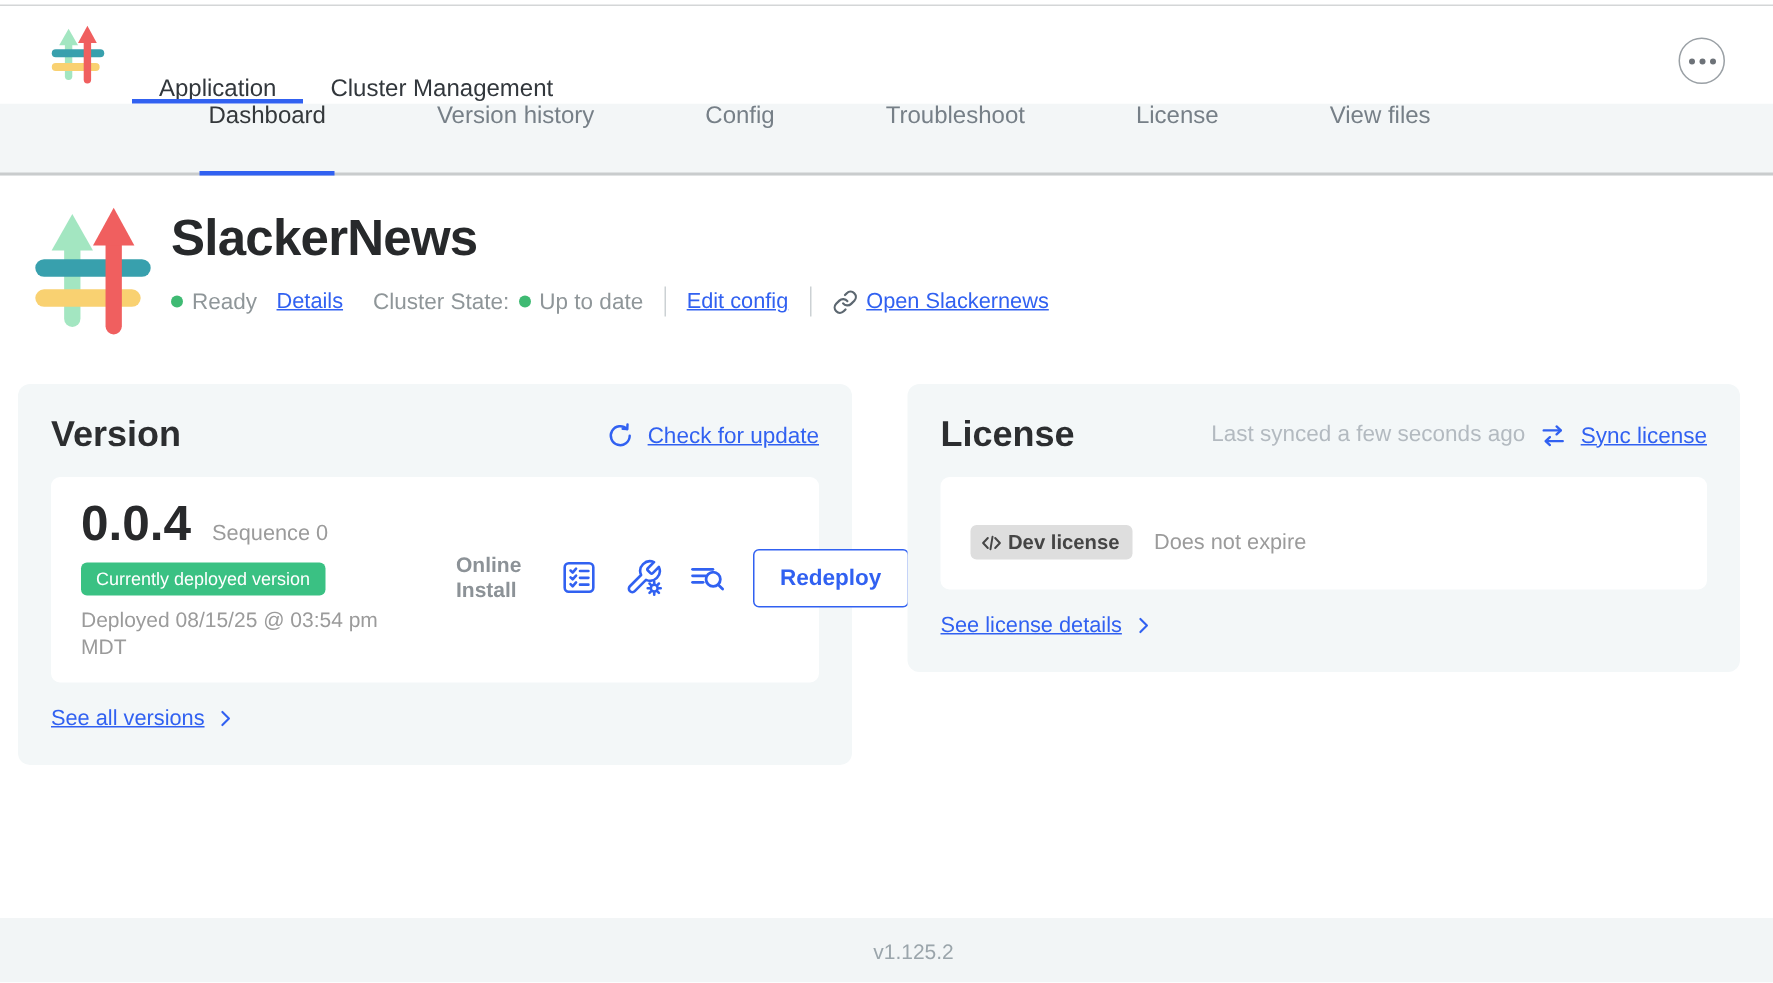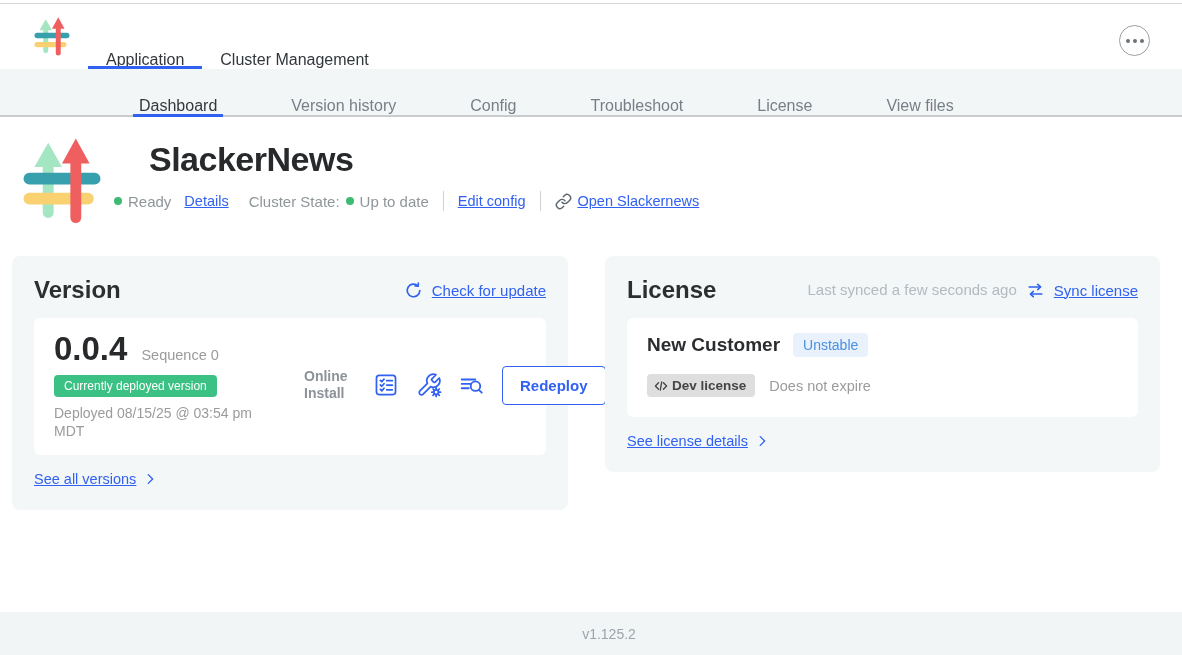--- a/index.html
+++ b/index.html
@@ -12,29 +12,29 @@
   .logo-small { width:38px; height:44px; margin:11px 0 0 33px; flex:none; }
   .header-tabs { display:flex; margin-left:17px; }
   .htab { display:flex; align-items:flex-end; padding:0 18px; font-size:16px; color:#32373c; cursor:pointer; position:relative; }
   .htab.active { font-weight:400; }
   .htab.active::after { content:""; position:absolute; left:0; right:0; bottom:0; height:3px; background:#3161f1; }
   .more-btn { position:absolute; right:32px; top:21px; width:31px; height:31px; border-radius:50%; border:1px solid #9aa0a5; background:#fff; display:flex; align-items:center; justify-content:center; gap:3px; cursor:pointer; }
   .more-btn i { width:4px; height:4px; border-radius:50%; background:#6d7278; }
 
   
   .subnav { height:48px; background:#f3f6f7; border-bottom:2px solid #c9cccd; display:flex; align-items:stretch; padding-left:133px; gap:62px; }
-  .snitem { display:flex; align-items:flex-end; padding:0 6px; font-size:16px; color:#767f87; cursor:pointer; position:relative; }
+  .snitem { display:flex; align-items:flex-start; padding:0 6px; font-size:16px; color:#767f87; cursor:pointer; position:relative; }
   .snitem.active { color:#34383b; }
   .snitem.active::after { content:""; position:absolute; left:0; right:0; bottom:-2px; height:3px; background:#3161f1; }
 
   
   .app-head { display:flex; padding:19px 0 0 20px; }
   .logo-big { width:84px; height:92px; flex:none; }
   .app-head-text { margin-left:10px; padding-top:4px; }
-  .app-title { font-size:34px; font-weight:700; color:#27292b; letter-spacing:-0.5px;margin-left:35px; }
+  .app-title { font-size:34px; font-weight:700; color:#27292b; letter-spacing:-0.5px; }
   .status-row { display:flex; align-items:center; margin-top:12px; font-size:15px; }
   .dot { width:8px; height:8px; border-radius:50%; background:#3fba73; flex:none; }
   .muted { color:#8f9699; }
   .status-row .gap6 { margin-left:6px; } .status-row .gap13 { margin-left:13px; } .status-row .gap20 { margin-left:20px; }
   .vdiv { width:1px; height:20px; background:#ccd1d4; margin:0 14px; }
   .link { color:#3161f1; font-weight:400; text-decoration:underline; cursor:pointer; font-size:14.5px; }
   .link-ic { display:inline-flex; margin-right:6px; color:#5c6770; }
 
   
   .cards { display:flex; align-items:flex-start; gap:37px; margin:28px 12px 0 12px; }
@@ -252,24 +252,20 @@
                   <path d="M20 16.5H6"></path>
                     <polyline points="9.2 13.2 5.6 16.5 9.2 19.8"></polyline>
                 </svg>
               </span>
               <span class="link">Sync license</span>
             </a>
           </div>
         </div>
 
         <div class="inner">
-          <div class="l-row1">
-            <span class="cust">New Customer</span>
-            <span class="badge-blue">Unstable</span>
-          </div>
           <div class="l-row2">
             <span class="badge-gray">
               <span>
                 <svg viewBox="0 0 16 16" width="14" height="14" fill="none" stroke="#454545" stroke-width="1.5" stroke-linecap="round" stroke-linejoin="round">
                   <polyline points="5.2 4.2 1.6 8 5.2 11.8"></polyline>
                     <polyline points="10.8 4.2 14.4 8 10.8 11.8"></polyline>
                     <line x1="8.8" y1="3.2" x2="7.2" y2="12.8"></line>
                 </svg>
               </span>
               <span>Dev license</span>

